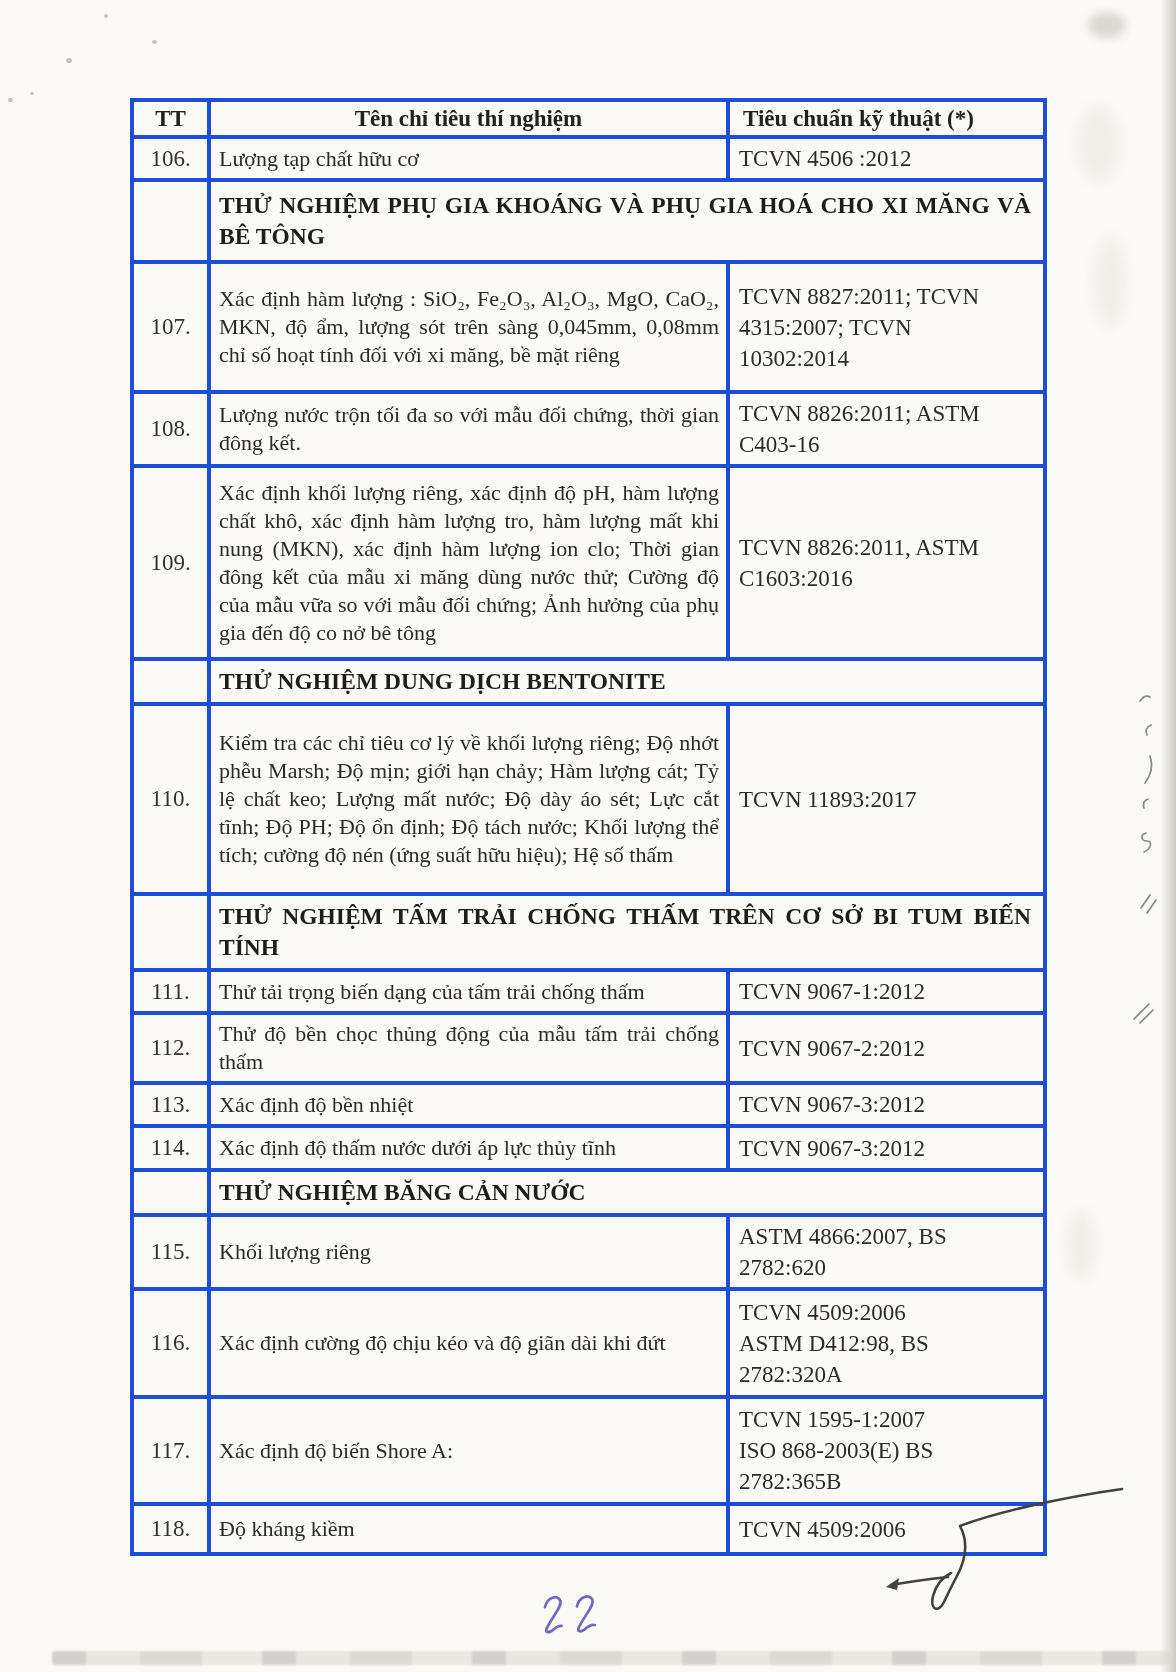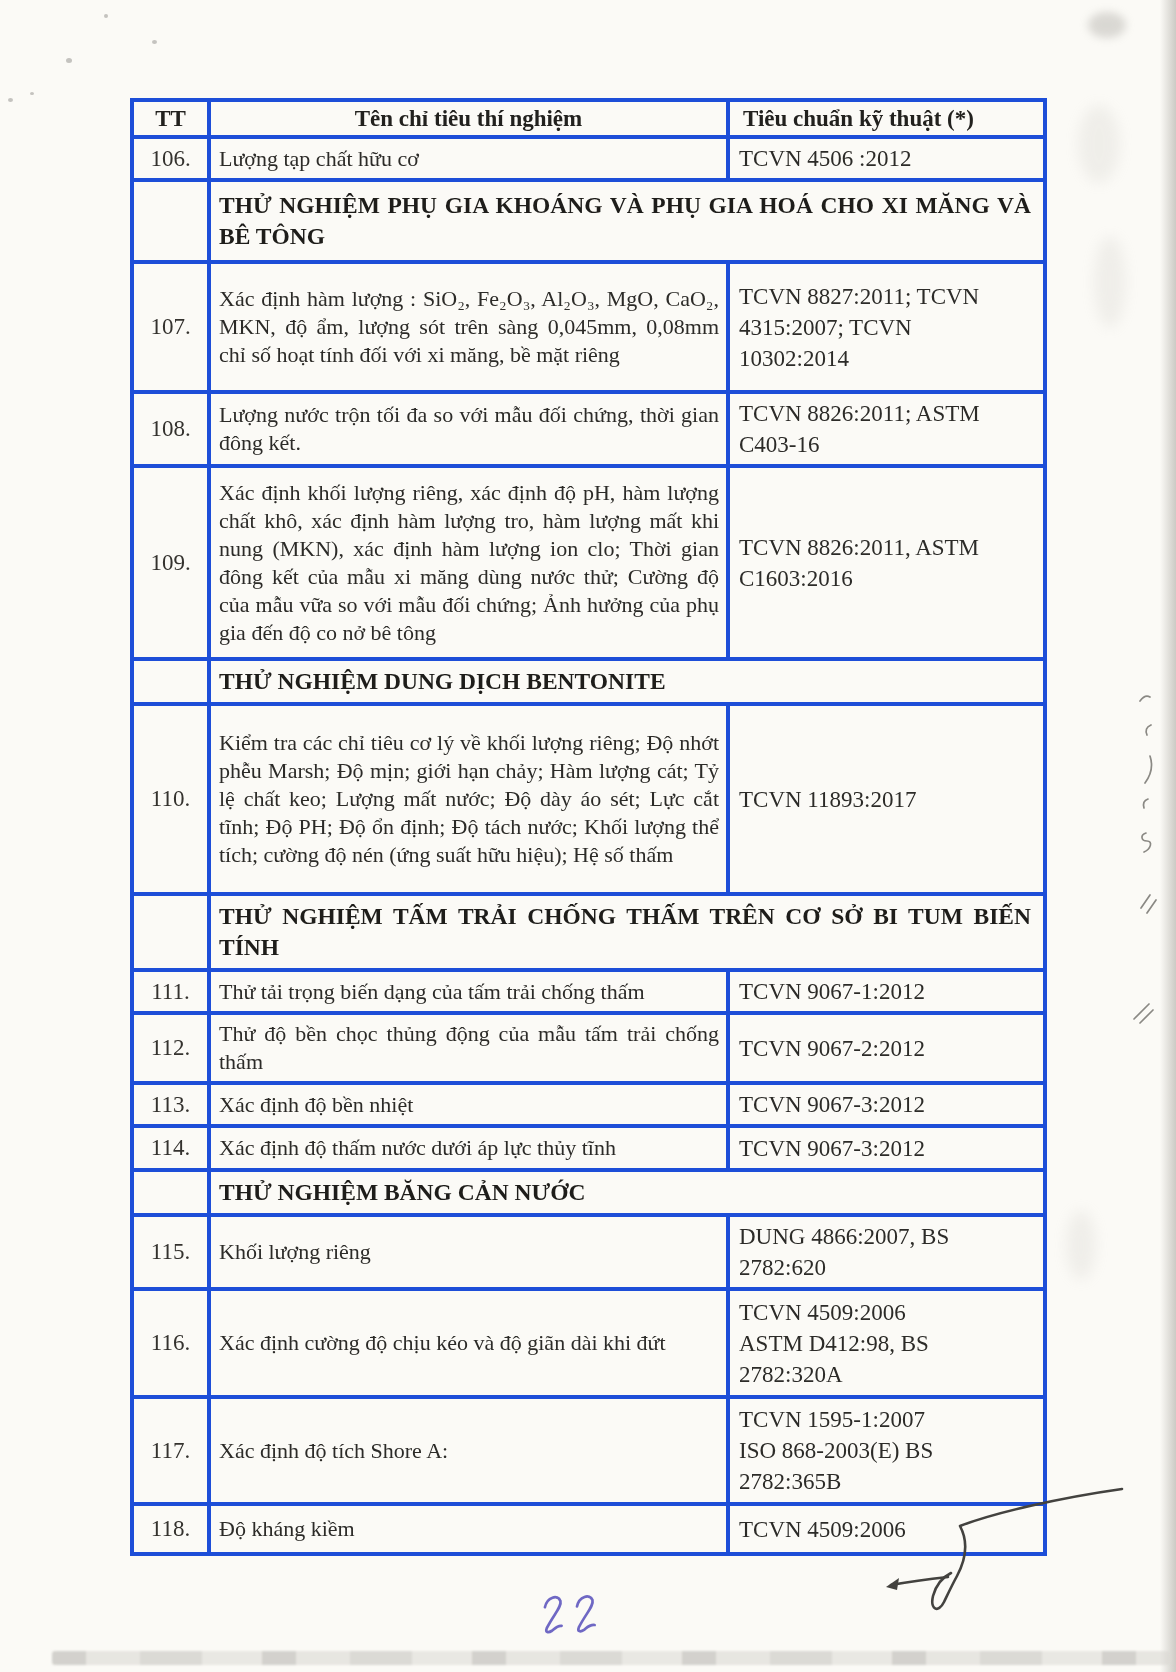--- a/index.html
+++ b/index.html
@@ -145,33 +145,33 @@
         <td class="name-cell">Xác định độ thấm nước dưới áp lực thủy tĩnh</td>
         <td class="std-cell">TCVN 9067-3:2012</td>
       </tr>
       <tr style="height: 40px;">
         <td class="tt-cell"></td>
         <td class="section-cell" colspan="2">THỬ NGHIỆM BĂNG CẢN NƯỚC</td>
       </tr>
       <tr style="height: 73px;">
         <td class="tt-cell">115.</td>
         <td class="name-cell">Khối lượng riêng</td>
-        <td class="std-cell">DUNG 4866:2007, BS
+        <td class="std-cell">ASTM 4866:2007, BS
 2782:620</td>
       </tr>
       <tr style="height: 108px;">
         <td class="tt-cell">116.</td>
         <td class="name-cell">Xác định cường độ chịu kéo và độ giãn dài khi đứt</td>
         <td class="std-cell">TCVN 4509:2006
 ASTM D412:98, BS
 2782:320A</td>
       </tr>
       <tr style="height: 107px;">
         <td class="tt-cell">117.</td>
-        <td class="name-cell">Xác định độ tích Shore A:</td>
+        <td class="name-cell">Xác định độ biến Shore A:</td>
         <td class="std-cell">TCVN 1595-1:2007
 ISO 868-2003(E) BS
 2782:365B</td>
       </tr>
       <tr style="height: 50px;">
         <td class="tt-cell">118.</td>
         <td class="name-cell">Độ kháng kiềm</td>
         <td class="std-cell">TCVN 4509:2006</td>
       </tr>
     </tbody>

